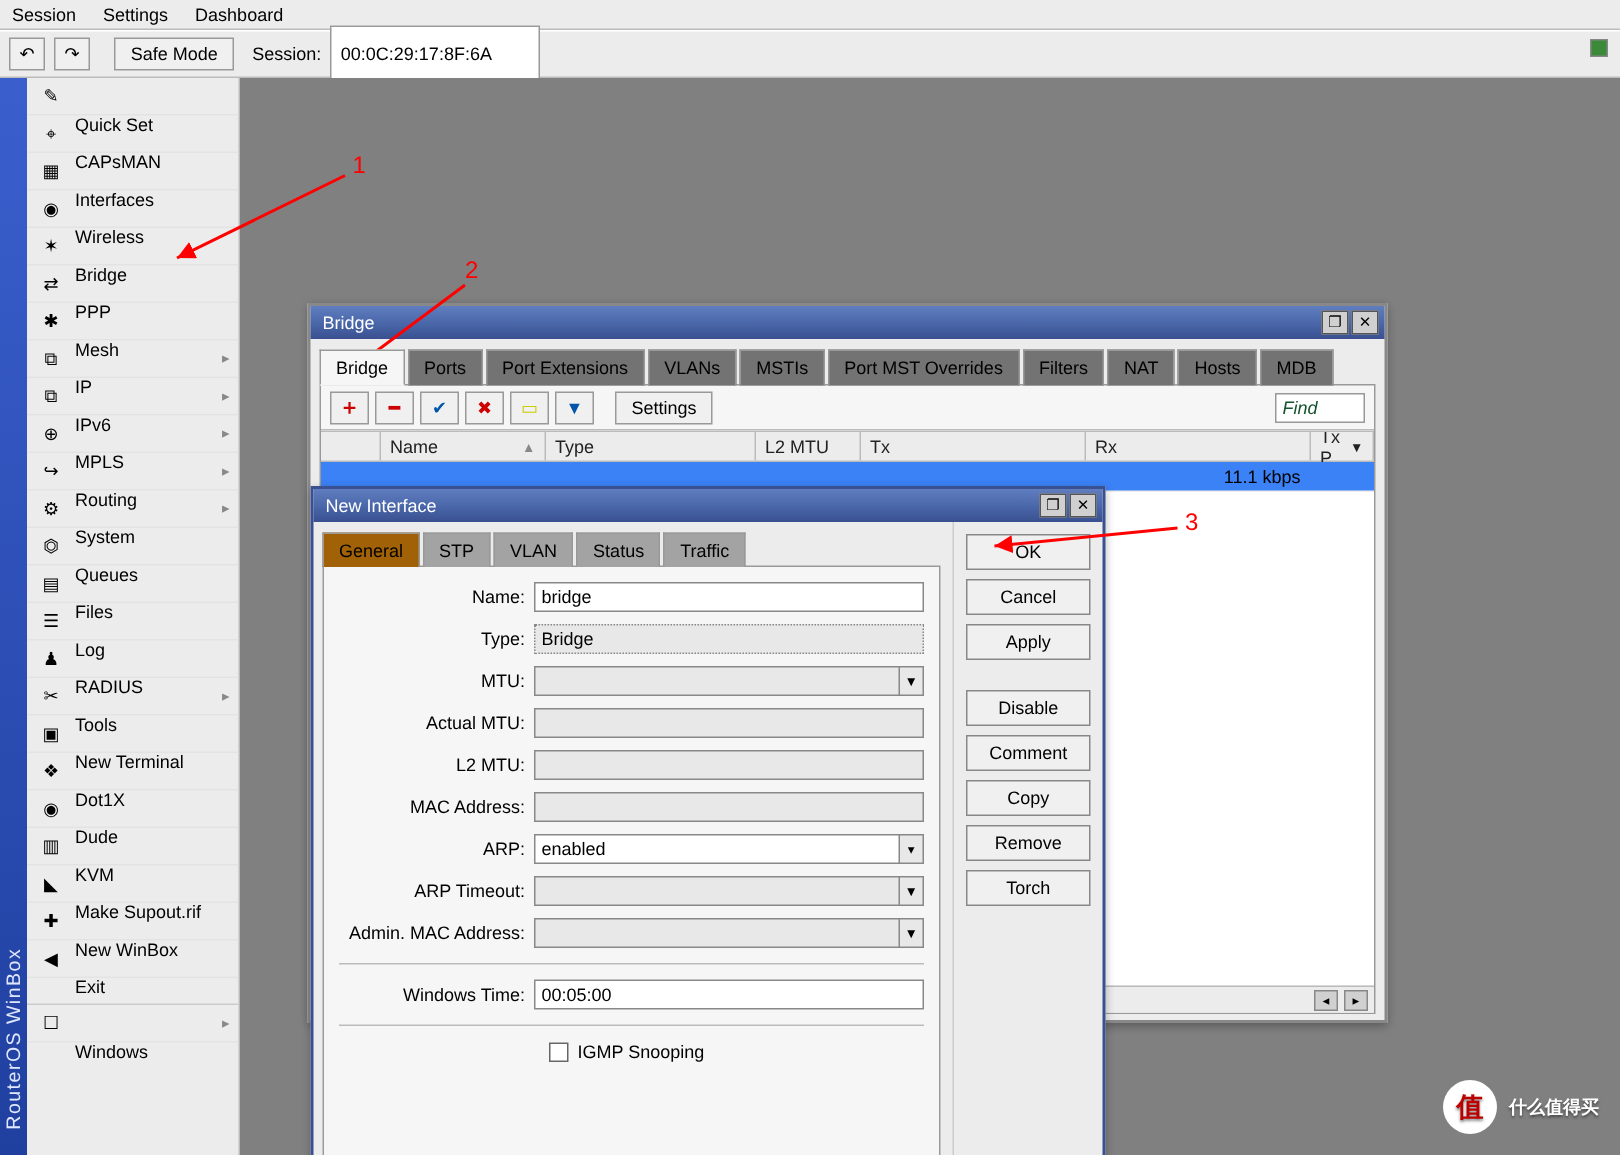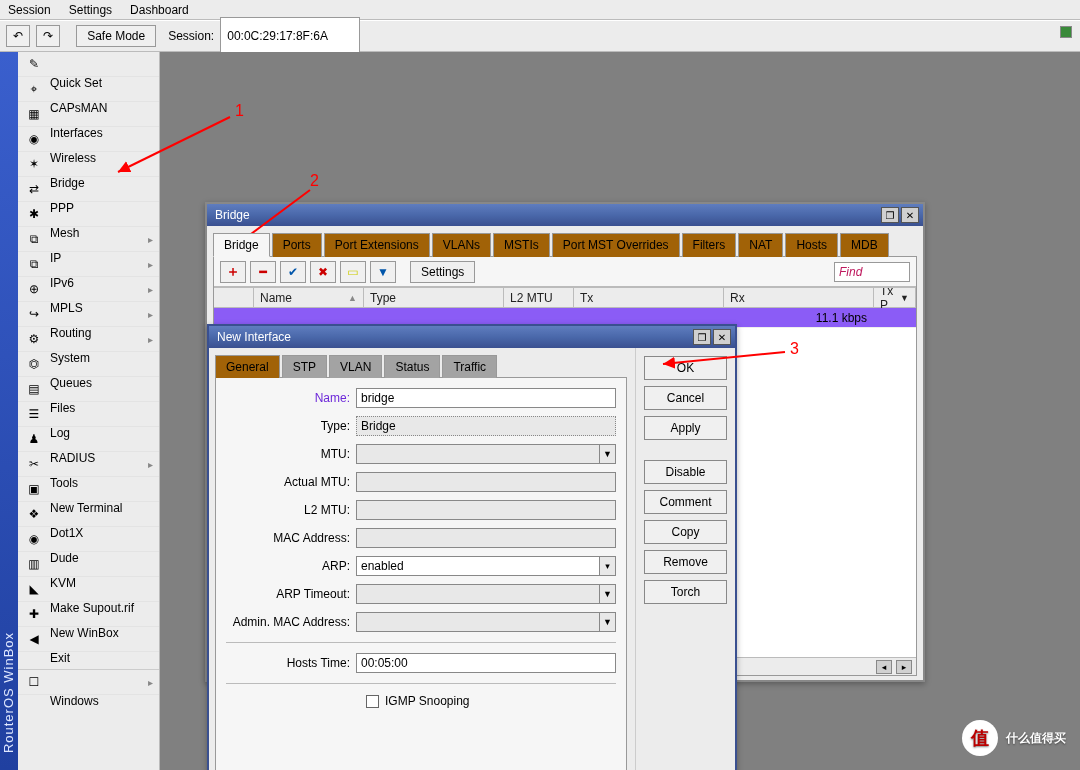--- a/index.html
+++ b/index.html
@@ -26,49 +26,49 @@
   .canvas { position:absolute; left:160px; top:52px; right:0; bottom:0; background:#808080; }
   
   .win { position:absolute; background:#ececec; border:2px solid #888; box-shadow:0 2px 6px rgba(0,0,0,0.3); }
   .win .titlebar { height:22px; background:linear-gradient(#5f7dbf,#4a68aa,#3a5090); color:#fff; display:flex; align-items:center; padding:0 4px 0 8px; font-size:12px; }
   .win .titlebar .t { flex:1; }
   .win .titlebar .tbuttons { display:flex; gap:2px; }
   .win .titlebar .wb { width:18px; height:16px; background:#d0d0d0; border:1px solid #555; color:#000; display:inline-flex; align-items:center; justify-content:center; font-size:10px; cursor:pointer; }
   
   .bridge-win { left:45px; top:150px; width:720px; height:480px; }
   .tabs { display:flex; padding:6px 6px 0 6px; gap:0; }
-  .tab { padding:4px 10px; border:1px solid #999; border-bottom:none; background:#a16207; margin-right:2px; cursor:pointer; position:relative; top:1px; }
+  .tab { padding:4px 10px; border:1px solid #999; border-bottom:none; background:#737373; margin-right:2px; cursor:pointer; position:relative; top:1px; }
   .tab.active { background:#f6f6f6; border-bottom:1px solid #f6f6f6; z-index:2; }
   .tabpanel { margin:0 6px 6px 6px; border:1px solid #999; background:#f6f6f6; height:calc(100% - 56px); display:flex; flex-direction:column; }
   .tabtoolbar { height:30px; border-bottom:1px solid #bbb; display:flex; align-items:center; padding:0 6px; gap:4px; }
   .icobtn { width:26px; height:22px; border:1px solid #999; background:#f0f0f0; display:inline-flex; align-items:center; justify-content:center; cursor:pointer; }
   .btntxt { height:22px; padding:0 10px; border:1px solid #999; background:#f0f0f0; display:inline-flex; align-items:center; cursor:pointer; }
-  .findbox { margin-left:auto; width:76px; height:20px; border:1px solid #999; background:#fff; color:#be185d; font-style:italic; padding:0 4px; display:flex; align-items:center; }
+  .findbox { margin-left:auto; width:60px; height:20px; border:1px solid #999; background:#fff; color:#14532d; font-style:italic; padding:0 4px; display:flex; align-items:center; }
   .table { flex:1; background:#fff; border-top:1px solid #bbb; overflow:hidden; display:flex; flex-direction:column; }
   .thead { display:flex; height:20px; background:#ececec; border-bottom:1px solid #bbb; }
   .th { border-right:1px solid #bbb; padding:2px 6px; display:flex; align-items:center; color:#222; }
   .trow { display:flex; height:20px; border-bottom:1px solid #eee; }
   .td { border-right:1px solid transparent; padding:2px 6px; display:flex; align-items:center; }
-  .trow.sel { background:#8b5cf6; }
+  .trow.sel { background:#3b82f6; }
   .hscroll { height:18px; background:#ececec; border-top:1px solid #bbb; display:flex; align-items:center; justify-content:flex-end; padding:0 4px; gap:4px; }
   .sbtn { width:16px; height:14px; background:#d0d0d0; border:1px solid #888; display:inline-flex; align-items:center; justify-content:center; font-size:9px; cursor:pointer; }
   
   .newif-win { left:47px; top:272px; width:530px; height:450px; border-color:#3a5090; }
   .form-area { display:flex; height:calc(100% - 22px); }
   .form-left { flex:1; padding:6px 8px 6px 6px; overflow:hidden; }
   .form-right { width:100px; padding:8px 8px; border-left:1px solid #ccc; display:flex; flex-direction:column; gap:6px; }
   .form-right .spacer { height:8px; }
   .btn2 { height:24px; border:1px solid #888; background:#f0f0f0; display:flex; align-items:center; justify-content:center; cursor:pointer; }
   .subtabs { display:flex; }
   .subtab { padding:4px 10px; border:1px solid #999; border-bottom:none; background:#a3a3a3; margin-right:2px; cursor:pointer; position:relative; top:1px; }
   .subtab.active { background:#a16207; }
   .formpanel { border:1px solid #999; background:#f6f6f6; padding:10px 10px 0 10px; height:400px; overflow:hidden; }
   .frow { display:flex; align-items:center; margin-bottom:8px; }
   .flabel { width:130px; text-align:right; padding-right:6px; color:#000; }
-  .flabel.blue { color:#6d28d9; }
+  .flabel.blue { color:#000000; }
   .finput { flex:1; height:20px; border:1px solid #888; background:#fff; padding:0 4px; display:flex; align-items:center; }
   .finput.ro { background:#e8e8e8; }
   .dd { width:16px; height:20px; border:1px solid #888; border-left:none; background:#e8e8e8; display:inline-flex; align-items:center; justify-content:center; font-size:9px; cursor:pointer; }
   .checkrow { display:flex; align-items:center; margin:6px 0 6px 140px; gap:6px; }
   .chk { width:13px; height:13px; border:1px solid #666; background:#fff; display:inline-block; }
   hr.sep { border:none; border-top:1px solid #bbb; margin:10px 0; }
   
   .anno { position:absolute; color:#f00; font-size:16px; font-weight:normal; pointer-events:none; }
   .arrow-svg { position:absolute; pointer-events:none; }
   
@@ -342,21 +342,21 @@
             <div class="finput ro"></div>
             <div class="dd">▼</div>
           </div>
           <div class="frow">
             <div class="flabel">Admin. MAC Address:</div>
             <div class="finput ro"></div>
             <div class="dd">▼</div>
           </div>
           <hr class="sep">
           <div class="frow">
-            <div class="flabel">Hosts Time:</div>
+            <div class="flabel">Windows Time:</div>
             <div class="finput">00:05:00</div>
           </div>
           <hr class="sep">
           <div class="checkrow">
             <span class="chk"></span>
             <span>IGMP Snooping</span>
           </div>
         </div>
       </div>
       <div class="form-right" id="newif-buttons">

